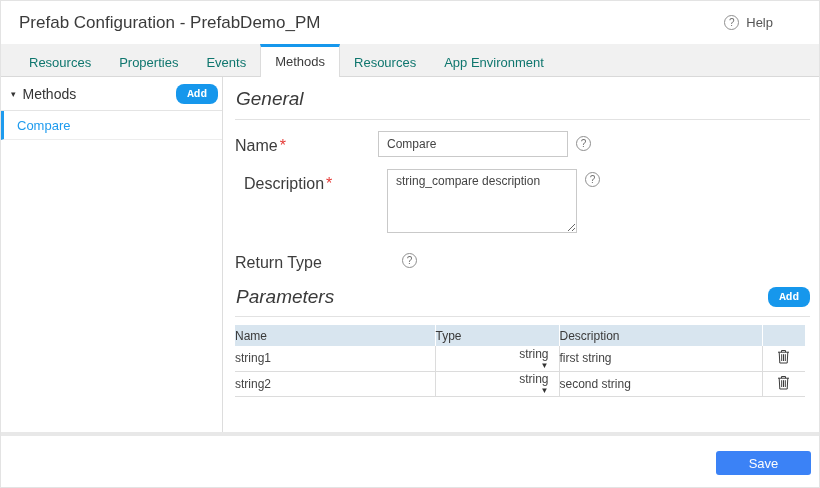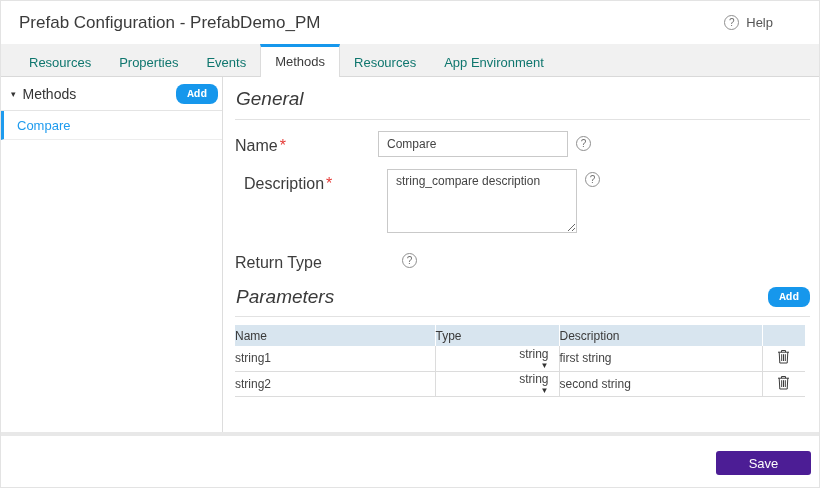--- a/index.html
+++ b/index.html
@@ -92,21 +92,21 @@
   .trash-cell { text-align:center; }
   .trash-btn { background:none; border:none; cursor:pointer; padding:2px; }
   
   .footer-divider { height:4px; background:#e8e8e8; }
   .footer { height:52px; display:flex; align-items:flex-start; justify-content:flex-end; padding:15px 8px 0 0; gap:10px; background:#fff; }
   .btn-cancel {
     width:89px; height:24px; background:#7e7e7e; color:#fff; border:none; border-radius:3px;
     font-size:13px; cursor:pointer; font-family:"Liberation Sans", sans-serif;
   }
   .btn-save {
-    width:95px; height:24px; background:#4c1d95; color:#fdfdfd; border:none; border-radius:3px;
+    width:95px; height:24px; background:#3b82f6; color:#fdfdfd; border:none; border-radius:3px;
     font-size:13px; cursor:default; font-family:"Liberation Sans", sans-serif;
   }
 </style>
 </head>
 <body>
 
 <div class="titlebar">
   <div class="title">Prefab Configuration - PrefabDemo_PM</div>
   <div class="help-area">
     <span class="help-circle">?</span>

